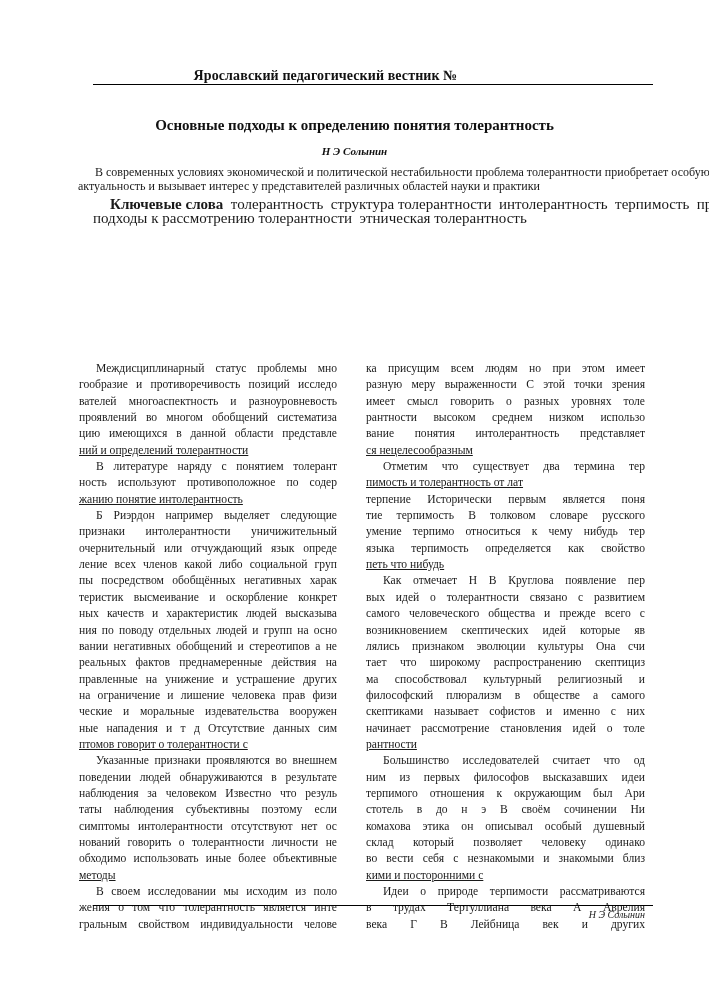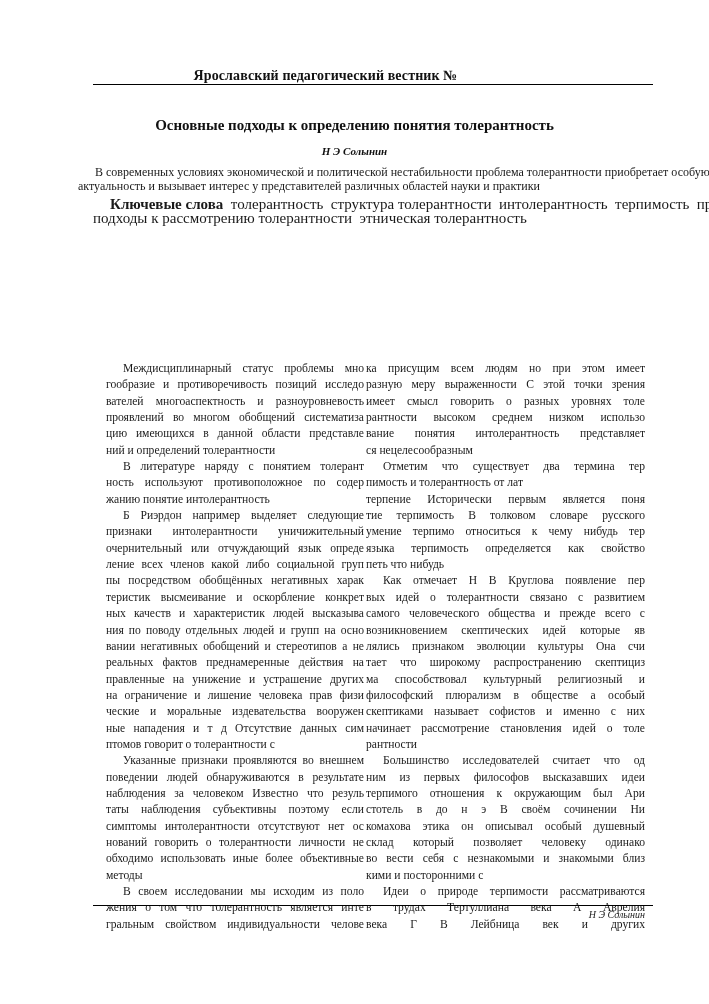--- a/index.html
+++ b/index.html
@@ -16,24 +16,24 @@
     .author { position: absolute; left: 0; top: 145px; width: 709px; text-align: center;
            font-weight: bold; font-style: italic; font-size: 11px; color: #111; }
     .abstract { position: absolute; left: 78px; top: 165px; width: 552px; font-size: 12px; line-height: 14px; }
     .abstract .l { white-space: pre; display: block; }
     .abstract .ind { padding-left: 17px; }
     .keywords { position: absolute; left: 93px; top: 197px; width: 552px; font-size: 15px; line-height: 14px; }
     .keywords .l { display: block; white-space: pre; }
     .keywords .ind { padding-left: 17px; }
     .keywords b { font-weight: bold; }
     .col { position: absolute; top: 361px; font-size: 11.6px; line-height: 16.35px; }
-    .col.left { left: 106px; width: 258px; }
+    .col.left { left: 79px; width: 258px; }
     .col.right { left: 366px; width: 279px; }
     .col .ln { display: block; white-space: nowrap; text-align: justify; text-align-last: justify; height: 16.35px; overflow: hidden; }
-    .col .ln.last { text-align-last: left; }
+    .col .ln.last { text-align-last: left; text-decoration: underline; }
     .col .ln.ind { padding-left: 17px; }
     .footer-author { position: absolute; right: 64px; top: 909px; font-style: italic; font-size: 10px; color: #222; }
   </style>
 </head>
 <body>
 
 <div class="journal-header">
   <span>Ярославский педагогический вестник №</span>
 </div>
 <div class="rule top"></div>
@@ -102,21 +102,21 @@
     <span class="ln">умение терпимо относиться к чему нибудь  тер</span>
     <span class="ln">языка  терпимость  определяется как  свойство</span>
     <span class="ln last">петь что нибудь</span>
     <span class="ln ind">Как отмечает Н  В  Круглова  появление пер</span>
     <span class="ln">вых идей о толерантности связано с развитием</span>
     <span class="ln">самого человеческого общества  и прежде всего с</span>
     <span class="ln">возникновением скептических идей  которые яв</span>
     <span class="ln">лялись признаком эволюции культуры  Она счи</span>
     <span class="ln">тает  что широкому распространению скептициз</span>
     <span class="ln">ма  способствовал  культурный   религиозный  и</span>
-    <span class="ln">философский плюрализм в обществе  а особый</span>
+    <span class="ln">философский плюрализм в обществе  а самого</span>
     <span class="ln">скептиками называет софистов и именно с них</span>
     <span class="ln">начинает рассмотрение становления идей о толе</span>
     <span class="ln last">рантности</span>
     <span class="ln ind">Большинство исследователей считает  что од</span>
     <span class="ln">ним  из  первых  философов   высказавших  идеи</span>
     <span class="ln">терпимого отношения к окружающим  был Ари</span>
     <span class="ln">стотель        в до н  э    В своём сочинении   Ни</span>
     <span class="ln">комахова этика   он описывал особый душевный</span>
     <span class="ln">склад  который позволяет человеку         одинако</span>
     <span class="ln">во вести себя с незнакомыми и знакомыми  близ</span>

